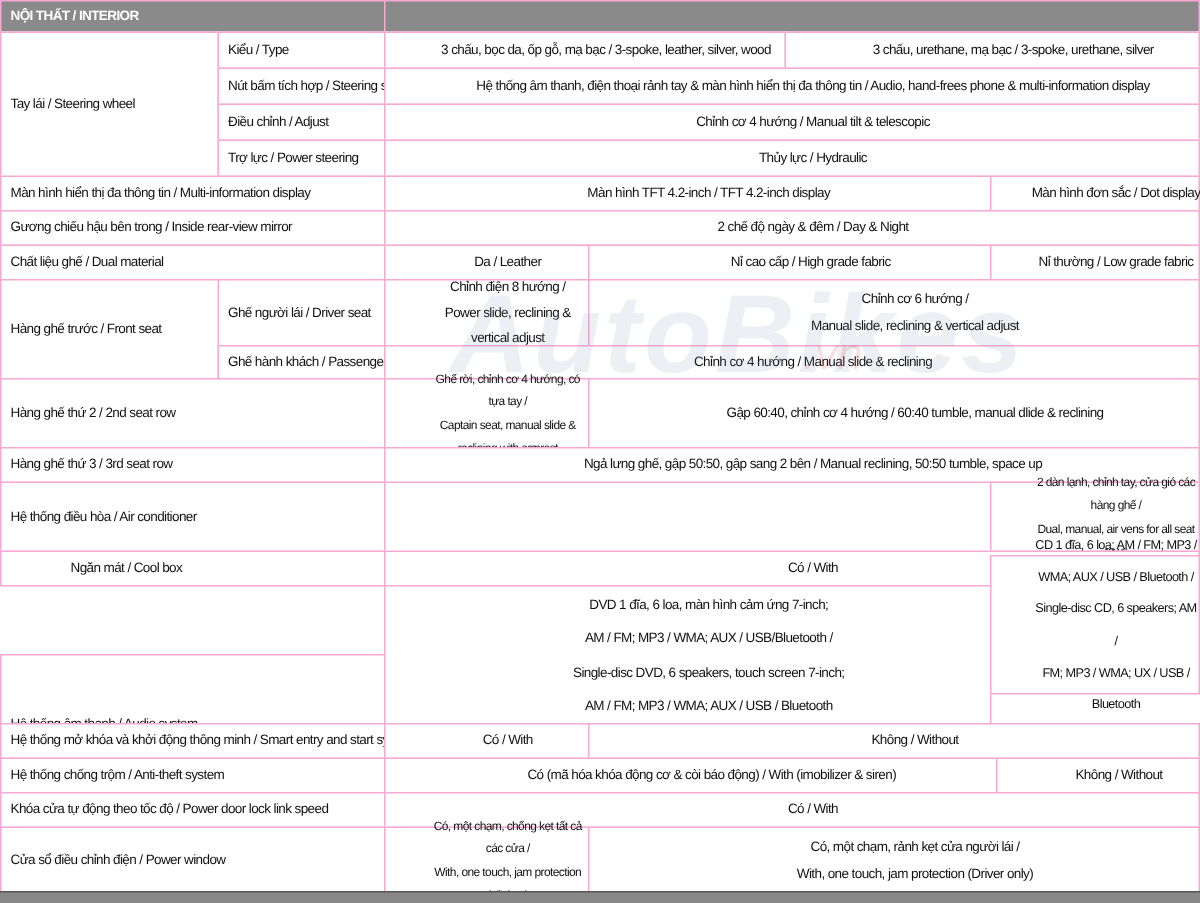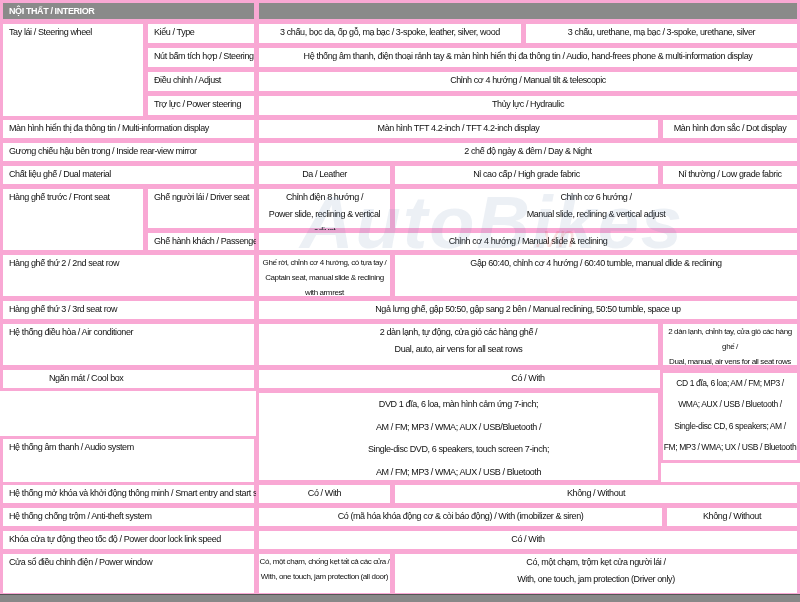--- a/index.html
+++ b/index.html
@@ -1,19 +1,19 @@
 <!DOCTYPE html>
 <html><head>
 <meta charset="utf-8">
 <style>
   html,body{margin:0;padding:0;background:#fff;}
   body{width:800px;height:602px;overflow:hidden;position:relative;font-family:"Liberation Sans",sans-serif;}
   .sheet{position:absolute;left:0;top:0;width:800px;height:602px;}
-  .cell{position:absolute;box-sizing:border-box;border:3px solid #f9a8d4;background:#fff;display:flex;font-size:9px;line-height:1.9;color:#111;letter-spacing:-0.4px;transform-origin:left center;}
-  .cell.c{justify-content:center;text-align:center;}
+  .cell{position:absolute;box-sizing:border-box;border:1px solid #f9a8d4;background:#fff;display:flex;align-items:center;font-size:9px;line-height:1.9;color:#111;letter-spacing:-0.4px;transform-origin:left center;}
+  .cell.c{justify-content:center;text-align:center;padding-left:28px;}
   .cell.l{justify-content:flex-start;padding-left:6px;}
   .hdr{background:#8a8a8a;color:#fff;font-weight:bold;font-size:9px;}
   .cell span{white-space:nowrap;}
   .ml span{white-space:pre-line;}
   .wm{position:absolute;left:300px;top:170px;font-size:74px;font-weight:bold;font-style:italic;color:rgba(110,140,180,0.13);pointer-events:none;letter-spacing:2px;margin-top:10px;}
   .wm2{position:absolute;left:535px;top:220px;font-size:30px;font-weight:normal;font-style:italic;color:rgba(220,60,60,0.16);pointer-events:none;}
   .bottom{position:absolute;left:0;top:594px;width:800px;height:8px;background:#888;border-top:1px solid #555;}
 </style>
 </head>
 <body>
@@ -124,24 +124,20 @@
   <div class="cell l" style="left:0;top:298px;width:257px;height:24px;">
       <span>Hàng ghế thứ 3 / 3rd seat row</span>
     </div>
   <div class="cell c" style="left:256px;top:298px;width:544px;height:24px;">
       <span>Ngả lưng ghế, gập 50:50, gập sang 2 bên / Manual reclining, 50:50 tumble, space up</span>
     </div>
 
   <div class="cell l" style="left:0;top:321px;width:257px;height:47px;">
       <span>Hệ thống điều hòa / Air conditioner</span>
     </div>
-  <div class="cell c ml" style="left:256px;top:321px;width:405px;height:47px;">
-      <span>2 dàn lạnh, tự động, cửa gió các hàng ghế /
-Dual, auto, air vens for all seat rows</span>
-    </div>
   <div class="cell c ml" style="left:660px;top:321px;width:140px;height:47px;font-size:8px;">
       <span>2 dàn lạnh, chỉnh tay, cửa gió các hàng ghế /
 Dual, manual, air vens for all seat rows</span>
     </div>
 
   <div class="cell l" style="left:0;top:367px;width:257px;height:24px;padding-left:46px;">
       <span>Ngăn mát / Cool box</span>
     </div>
   <div class="cell c" style="left:256px;top:367px;width:544px;height:24px;">
       <span>Có / With</span>
@@ -191,21 +187,21 @@
     </div>
 
   <div class="cell l" style="left:0;top:551px;width:257px;height:45px;">
       <span>Cửa sổ điều chỉnh điện / Power window</span>
     </div>
   <div class="cell c ml" style="left:256px;top:551px;width:137px;height:45px;font-size:8px;">
       <span>Có, một chạm, chống kẹt tất cả các cửa /
 With, one touch, jam protection (all door)</span>
     </div>
   <div class="cell c ml" style="left:392px;top:551px;width:408px;height:45px;">
-      <span>Có, một chạm, trộm kẹt cửa người lái /
+      <span>Có, một chạm, rảnh kẹt cửa người lái /
 With, one touch, jam protection (Driver only)</span>
     </div>
 
   <div class="bottom"></div>
 
   <div class="wm"><span>AutoBikes</span></div>
   <div class="wm2"><span>.vn</span></div>
 </div>
 
 </body></html>

